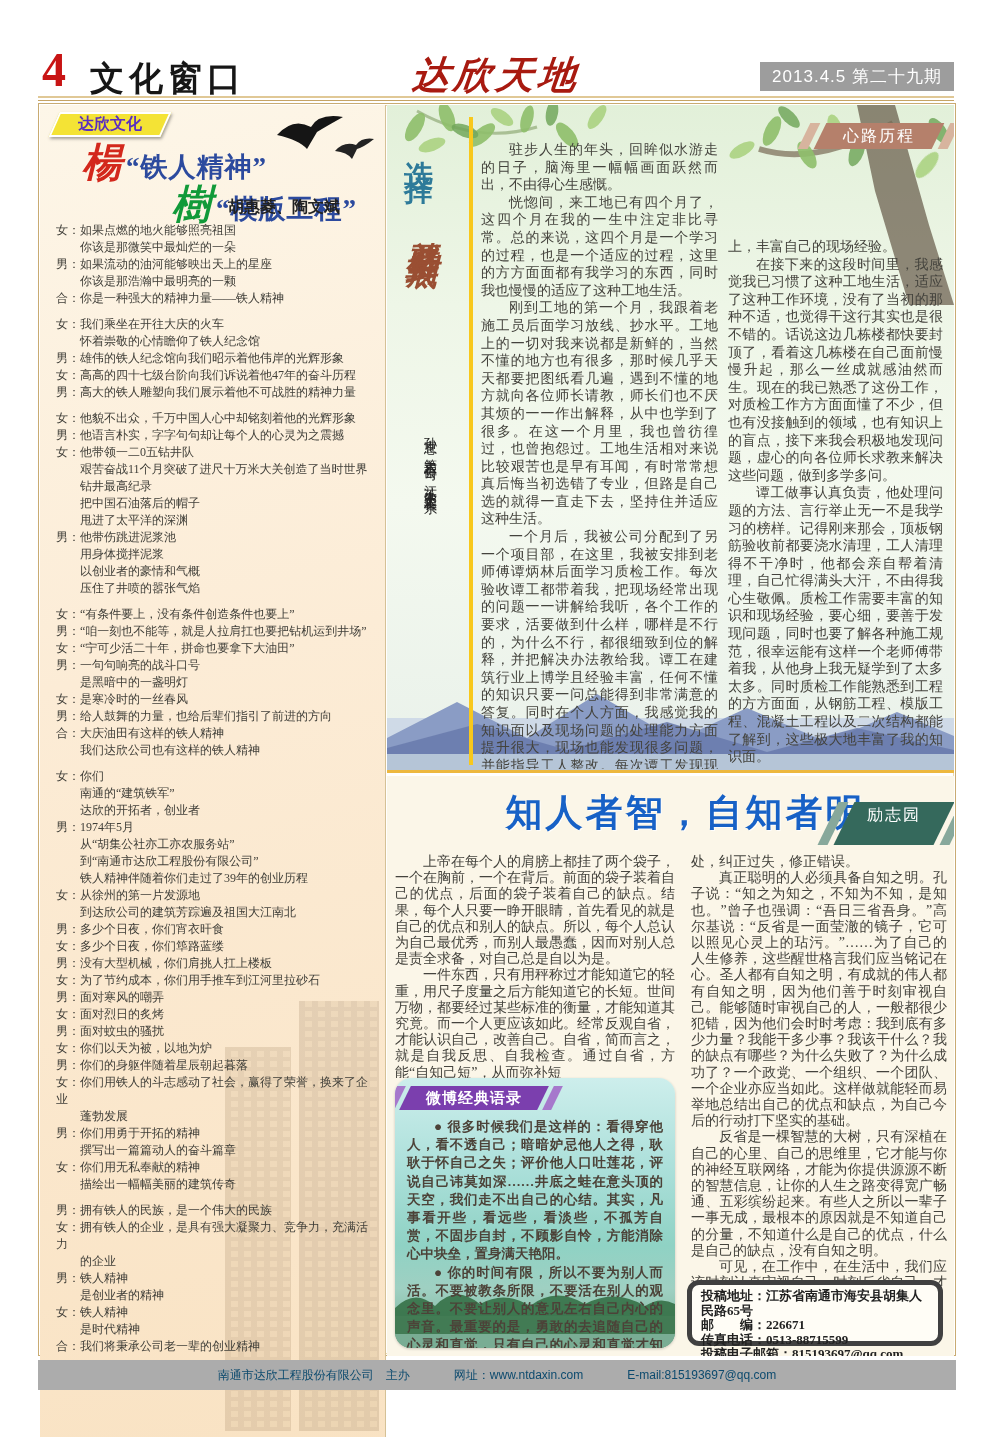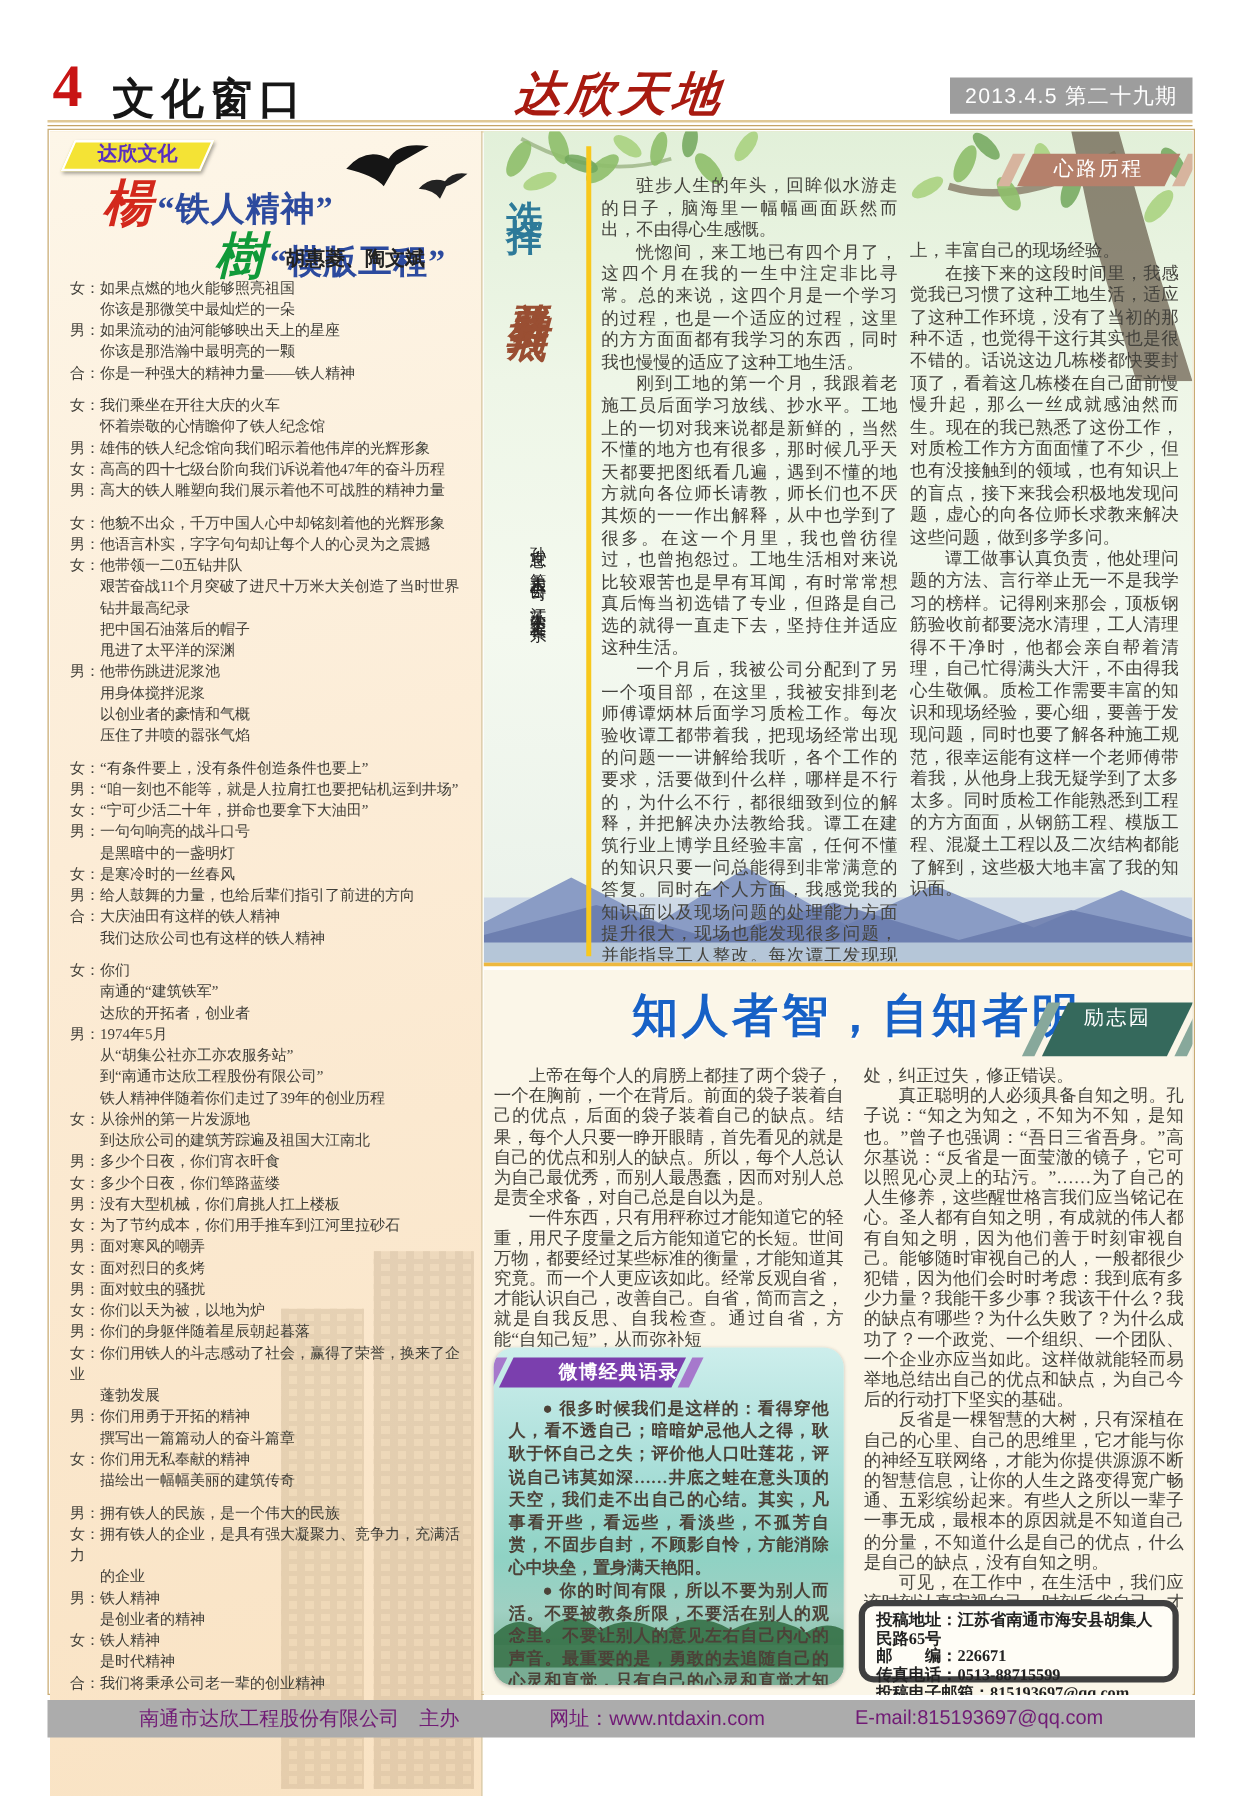--- a/index.html
+++ b/index.html
@@ -56,21 +56,21 @@
   .tag-journey .tag-bg::before, .tag-journey .tag-bg::after { content:""; position:absolute; top:0; bottom:0; width:10px; background:#d7b49e; }
   .tag-journey .tag-bg::before { left:-16px; } .tag-journey .tag-bg::after { right:-16px; }
   .tag-journey .tag-label { position:absolute; inset:0; text-align:center; line-height:26px; font-family:"Liberation Sans",sans-serif; font-size:16px; color:#ffffff; letter-spacing:2px; }
   .vrule { position:absolute; left:82px; top:12px; width:4px; height:648px; background:#f8c81c; z-index:3; }
   .vt-lead { position:absolute; left:12px; top:32px; writing-mode:vertical-rl; text-orientation:upright; font-size:29px; font-weight:bold; color:#2d7a99; letter-spacing:16px; z-index:3; }
   .vt-main { position:absolute; left:13px; top:112px; writing-mode:vertical-rl; text-orientation:upright; font-size:31px; font-weight:bold; color:#9a4f33; letter-spacing:3px; z-index:3; font-style:italic; }
   .vt-byline { position:absolute; left:34px; top:322px; height:340px; writing-mode:vertical-rl; text-orientation:upright; font-size:13px; color:#222; letter-spacing:2px; z-index:3; }
   .j-cols { position:absolute; left:94px; top:36px; width:462px; display:flex; z-index:3; }
   .jcol { font-size:14px; line-height:17.6px; text-align:justify; color:#44433d; }
   .jcol1 { width:237px; height:628px; overflow:hidden; }
-  .jcol2 { width:215px; margin-left:10px; margin-top:52px; height:528px; overflow:hidden; }
+  .jcol2 { width:215px; margin-left:10px; margin-top:97px; height:528px; overflow:hidden; }
   .para { text-indent:2em; }
   .para.flush { text-indent:0; }
 
   
   .wisdom { position:absolute; left:387px; top:776px; width:567px; height:580px; z-index:1; background:#fbf6e8; overflow:hidden; }
   .w-title { position:absolute; left:0; top:12px; width:100%; padding-left:30px; text-align:center; font-family:"Liberation Sans",sans-serif; font-size:37px; font-weight:bold; color:#1761c6; letter-spacing:3px; z-index:3; text-shadow:1px 1px 0 rgba(255,255,255,0.8); }
   .tag-wisdom { position:absolute; right:10px; top:26px; width:100px; height:43px; z-index:4; }
   .tag-wisdom .tag-bg { position:absolute; inset:0; transform:skewX(-26deg); background:#35695c; }
   .tag-wisdom .tag-bg::before, .tag-wisdom .tag-bg::after { content:""; position:absolute; top:0; bottom:0; width:10px; background:#87a89b; }
   .tag-wisdom .tag-bg::before { left:-16px; } .tag-wisdom .tag-bg::after { right:-16px; }
@@ -82,31 +82,31 @@
 
   
   .quote-box { position:absolute; left:8px; top:302px; width:280px; height:270px; border-radius:16px; z-index:3; overflow:hidden;
     background:linear-gradient(180deg,#cdeeec 0%,#aadfd9 35%,#8fd2c4 62%,#9fd0c2 78%,#79b193 100%);
     box-shadow:0 1px 3px rgba(0,0,0,0.2); }
   .quote-treeline { position:absolute; left:0; bottom:0; width:100%; height:72px; }
   .tag-quote { position:absolute; left:10px; top:8px; width:138px; height:24px; z-index:2; }
   .tag-quote .tag-bg { position:absolute; inset:0; transform:skewX(-26deg); background:#7b3fae; }
   .tag-quote .tag-bg::before, .tag-quote .tag-bg::after { content:""; position:absolute; top:0; bottom:0; width:9px; background:#a678cc; }
   .tag-quote .tag-bg::before { left:-14px; } .tag-quote .tag-bg::after { right:-14px; }
-  .tag-quote .tag-label { position:absolute; inset:0; text-align:right; line-height:24px; font-family:"Liberation Sans",sans-serif; font-size:15px; font-weight:bold; color:#fff; letter-spacing:1px; }
+  .tag-quote .tag-label { position:absolute; inset:0; text-align:center; line-height:24px; font-family:"Liberation Sans",sans-serif; font-size:15px; font-weight:bold; color:#fff; letter-spacing:1px; }
   .quote-list { position:absolute; left:12px; top:40px; width:256px; z-index:2; }
   .quote { font-size:13.5px; font-weight:bold; line-height:18.2px; color:#4c4238; text-align:justify; text-indent:2em; }
 
   
   .contact-box { position:absolute; left:300px; top:504px; width:256px; height:66px; border:5px solid #404040; border-radius:12px; background:#fffdf6; z-index:3; padding:4px 9px; }
   .cline { font-size:13px; font-weight:bold; line-height:14.5px; color:#222; white-space:pre-wrap; }
 
   
   .footer { position:absolute; left:38px; top:1360px; width:918px; height:30px; background:#acacac; z-index:4;
-    display:flex; align-items:center; justify-content:center; gap:72px; color:#701a75; font-family:"Liberation Sans",sans-serif; font-size:16px; }
+    display:flex; align-items:center; justify-content:center; gap:44px; color:#0c4a6e; font-family:"Liberation Sans",sans-serif; font-size:12px; }
   .footer span { white-space:nowrap; }
 </style>
 </head>
 <body>
 
 <div class="page">
 
   <div class="hdr">
     <span class="hdr-pagenum">4</span>
     <span class="hdr-section">文化窗口</span>

